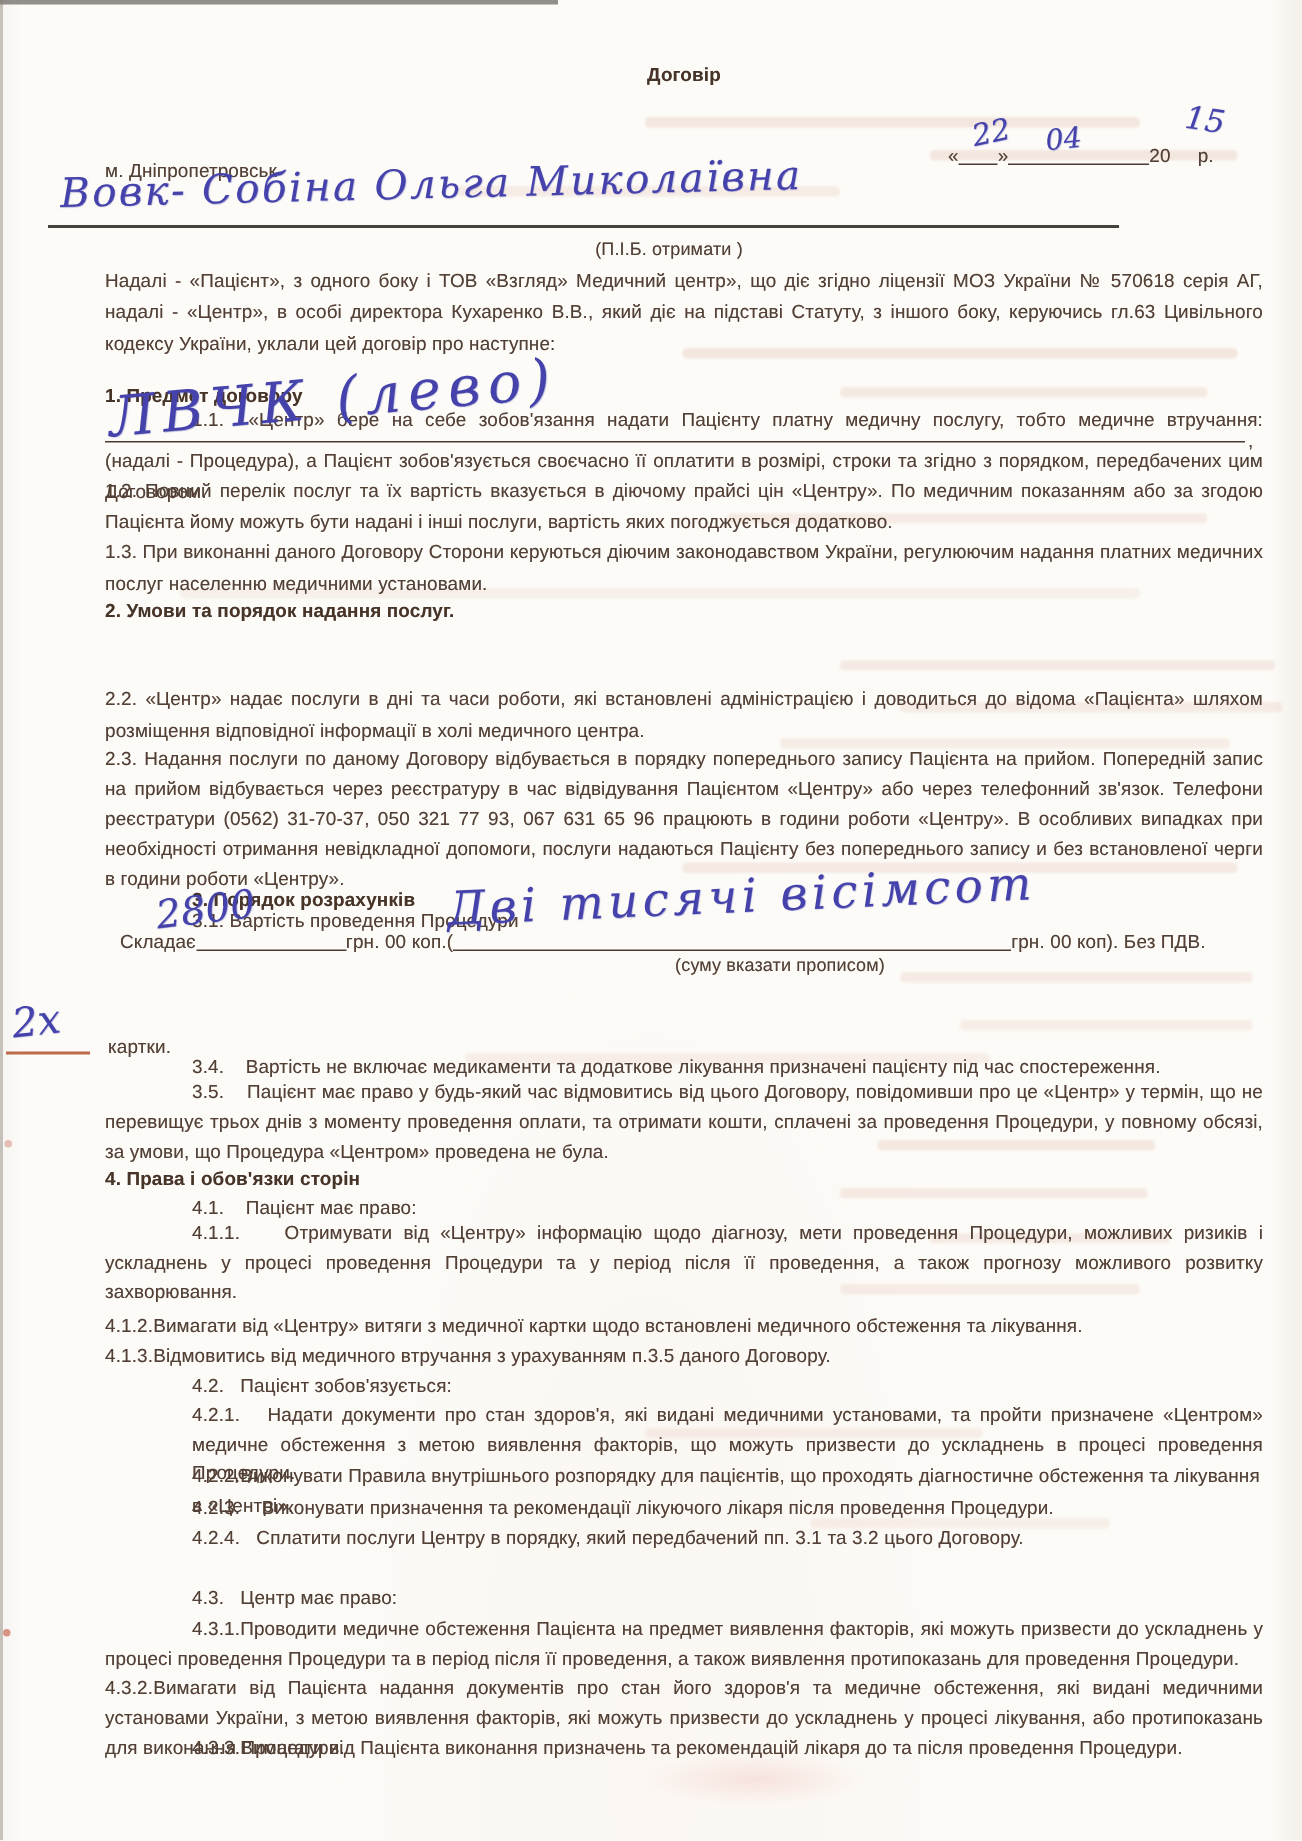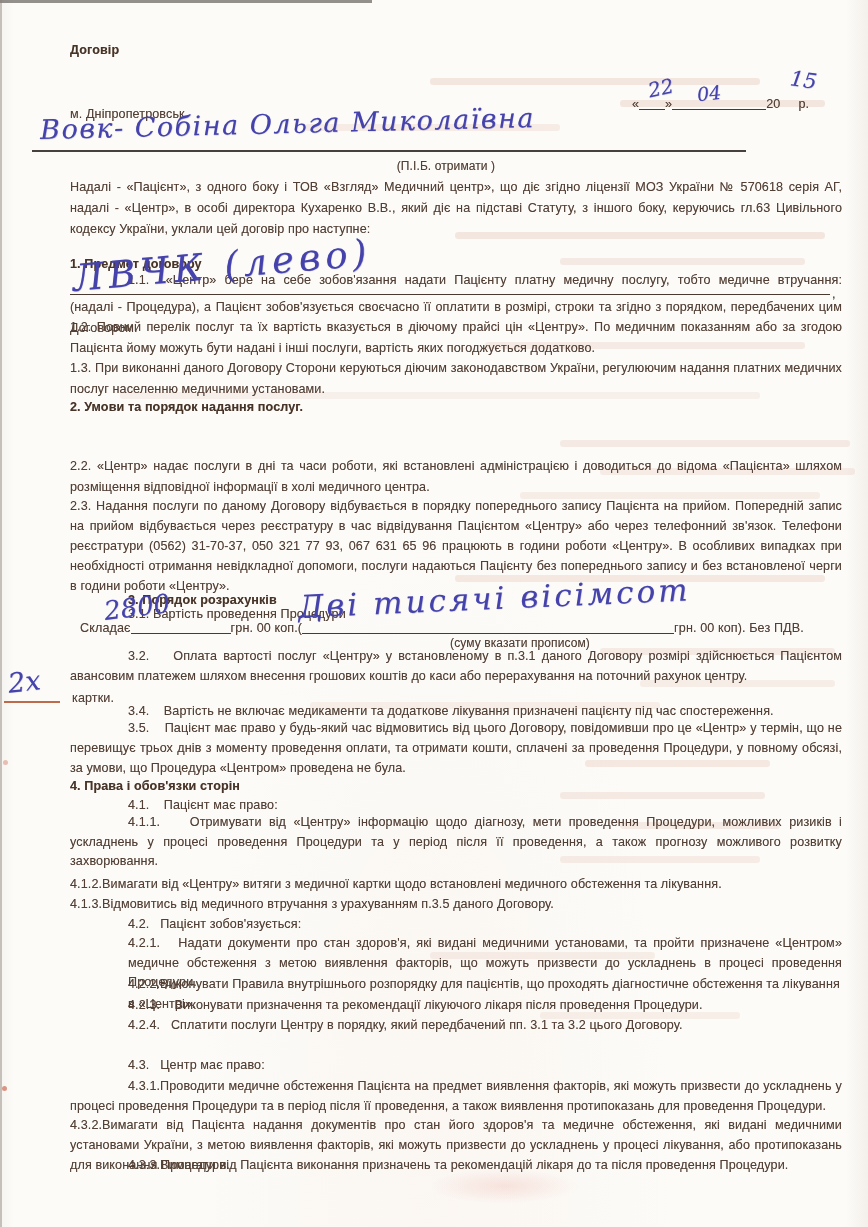--- a/index.html
+++ b/index.html
@@ -15,21 +15,21 @@
   .edge-top{position:absolute;left:0;top:0;width:372px;height:3px;background:#3c3733;opacity:.55;}
   .edge-left{position:absolute;left:0;top:0;width:2px;height:100%;background:#8a8178;opacity:.45;}
   .p{position:absolute;left:70px;width:772px;font-size:12.6px;line-height:20px;
      text-align:justify;letter-spacing:.1px;text-shadow:0 0 .4px rgba(92,62,50,.45);}
   .lh21{line-height:21px;}
   .bold{font-weight:bold;color:#473428;}
   .ind{text-indent:58px;}
   .pad{padding-left:58px;width:714px;}
   .nj{text-align:left;}
   .jall{text-align-last:justify;}
-  .center{}
+  .center{text-align:center;}
   .small{font-size:12px;}
   .bl{display:inline-block;border-bottom:1.6px solid #4a3a31;height:12px;vertical-align:-2px;}
   .rule{position:absolute;border-bottom:2px solid #46413c;height:0;}
   .hw{position:absolute;font-family:"DejaVu Serif", serif;font-style:italic;color:#4543ab;
       text-shadow:.4px .4px .7px rgba(69,67,171,.45);white-space:nowrap;}
   .hw-name{left:40px;top:108px;font-size:27px;letter-spacing:1.5px;transform:rotate(-1.4deg);}
   .hw-day{left:648px;top:76px;font-size:20px;transform:rotate(-12deg);}
   .hw-month{left:697px;top:82px;font-size:19px;transform:rotate(-6deg);}
   .hw-year{left:790px;top:68px;font-size:21px;transform:rotate(8deg);}
   .hw-proc{left:72px;top:244px;font-size:37px;letter-spacing:5px;transform:rotate(-5deg);}
@@ -104,21 +104,20 @@
 
   <div class="p bold nj" style="top:590px;left:128px">3. Порядок розрахунків</div>
   <div class="p nj" style="top:604px;left:128px">3.1. Вартість проведення Процедури</div>
   <div class="p nj" style="top:618px;left:80px">
     <span>Складає</span><span class="bl" style="width:100px"></span><span>грн. 00 коп.(</span><span class="bl" style="width:372px"></span><span>грн. 00 коп). Без ПДВ.</span>
   </div>
   <div class="p nj small" style="top:633px;left:420px;width:200px;text-align:center">(суму вказати прописом)</div>
   <div class="hw hw-amount">2800</div>
   <div class="hw hw-words">Дві тисячі вісімсот</div>
 
-  <div class="p ind" style="top:646px">3.2.&nbsp;&nbsp;&nbsp;&nbsp;Оплата вартості послуг «Центру» у встановленому в п.3.1 даного Договору розмірі здійснюється Пацієнтом авансовим платежем шляхом внесення грошових коштів до каси або перерахування на поточний рахунок центру.</div>
   <div class="p nj" style="top:688px;left:72px">картки.</div>
   <div class="hw hw-weeks">2х</div>
   <div class="weeks-underline"></div>
   <div class="p ind nj" style="top:701px">3.4.&nbsp;&nbsp;&nbsp;&nbsp;Вартість не включає  медикаменти та додаткове лікування призначені пацієнту  під час спостереження.</div>
   <div class="p ind" style="top:718px">3.5.&nbsp;&nbsp;&nbsp;&nbsp;Пацієнт має право у будь-який час відмовитись від цього Договору, повідомивши про це «Центр» у термін, що не перевищує трьох днів з моменту проведення оплати, та отримати кошти, сплачені за проведення Процедури, у повному обсязі, за умови, що Процедура «Центром» проведена не була.</div>
 
   <div class="p bold nj" style="top:776px">4. Права і обов'язки сторін</div>
   <div class="p pad nj" style="top:795px">4.1.&nbsp;&nbsp;&nbsp;&nbsp;Пацієнт має право:</div>
   <div class="p ind" style="top:813px;line-height:19.5px">4.1.1.&nbsp;&nbsp;&nbsp;&nbsp;Отримувати від «Центру» інформацію щодо діагнозу, мети проведення Процедури, можливих ризиків і ускладнень у процесі проведення Процедури та у період після її проведення, а також прогнозу можливого розвитку захворювання.</div>
   <div class="p nj" style="top:874px">4.1.2.Вимагати від «Центру»  витяги з медичної картки щодо встановлені медичного обстеження та лікування.</div>

